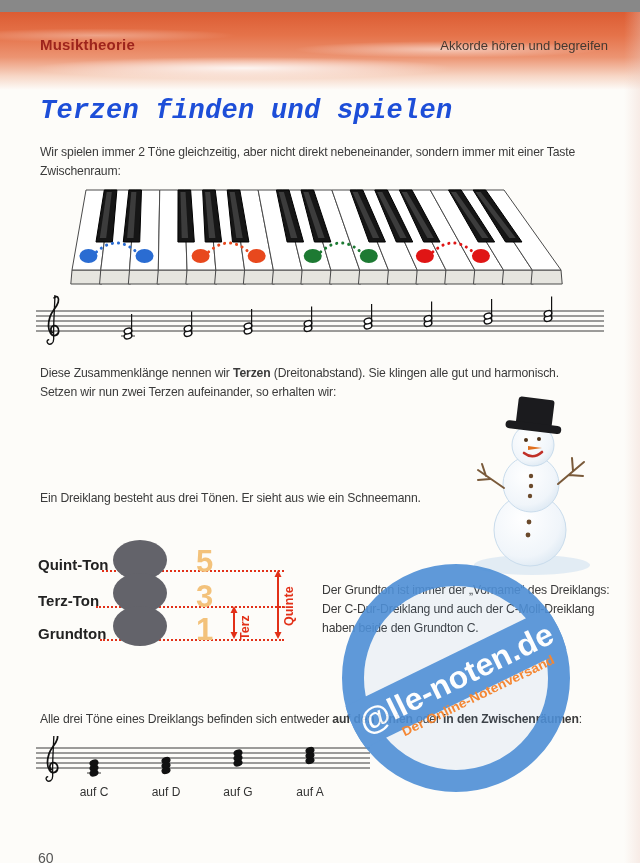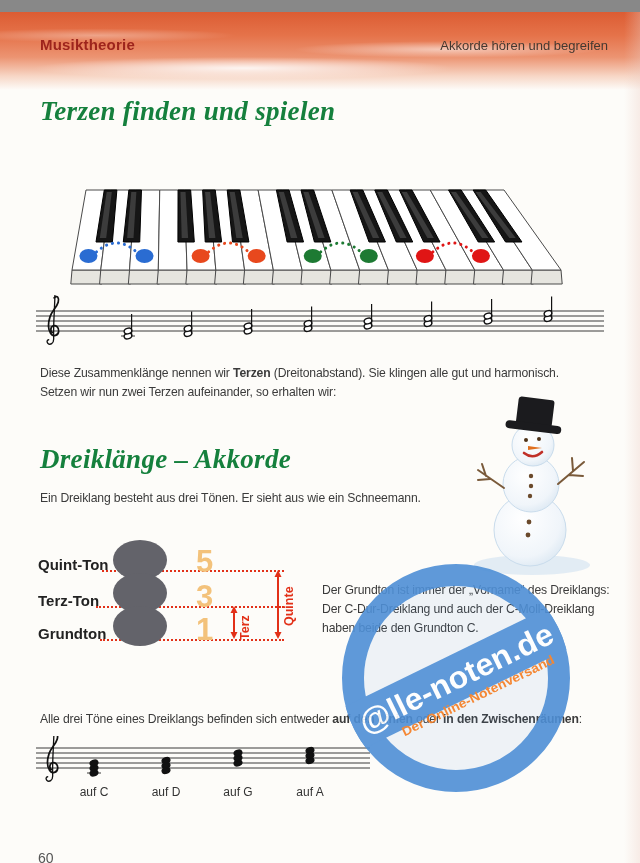--- a/index.html
+++ b/index.html
@@ -19,22 +19,22 @@
     background:
       radial-gradient(300px 16px at 38% 72%, rgba(255,255,255,.85), rgba(255,255,255,0) 70%),
       radial-gradient(220px 12px at 70% 48%, rgba(255,255,255,.55), rgba(255,255,255,0) 70%),
       radial-gradient(200px 10px at 15% 30%, rgba(255,255,255,.35), rgba(255,255,255,0) 70%),
       linear-gradient(180deg,#dc5c33 0%,#e5734a 30%,#ec9472 58%,#f7d6c5 82%,#fdfcf9 100%);
   }
   .hdr-left{position:absolute; left:40px; top:24px; font-size:15px; font-weight:bold; color:#9e241c; letter-spacing:.2px;}
   .hdr-right{position:absolute; right:32px; top:26px; font-size:13px; color:#443830;}
   
   .red-title{
-    position:absolute; left:40px; color:#15803d;
-    font-family:Liberation Serif, serif; font-style:italic; font-weight:bold;
+    position:absolute; left:40px; color:#1d4ed8;
+    font-family:Liberation Mono, monospace; font-style:italic; font-weight:bold;
     font-size:27px; letter-spacing:.3px;
   }
   .body-txt{position:absolute; font-size:12.2px; letter-spacing:-.15px; line-height:1.55; color:#3b3b3b;}
   b{font-weight:bold;}
   
   .diagram{position:absolute; left:38px; top:524px; width:300px; height:126px;}
   .diagram .dotline{position:absolute; height:0; border-top:2px dotted var(--accent); z-index:1;}
   .diagram .ball{position:absolute; width:54px; height:40px; border-radius:50%; background:#63636a; z-index:2;}
   .diagram .dlabel{position:absolute; left:0; font-size:15px; font-weight:bold; color:#222; z-index:3; background:transparent;}
   .diagram .num{position:absolute; font-size:31px; font-weight:bold; z-index:3; font-family:"Liberation Sans",sans-serif;}
@@ -53,20 +53,21 @@
 <body>
 
 <div class="page">
 
   <div class="header">
     <div class="hdr-left">Musiktheorie</div>
     <div class="hdr-right">Akkorde hören und begreifen</div>
   </div>
 
   <div class="red-title" style="top:84px;">Terzen finden und spielen</div>
+  <div class="body-txt" style="left:40px; top:131px; width:595px;">Wir spielen immer 2 Töne gleichzeitig, aber nicht direkt nebeneinander, sondern immer mit einer Taste Zwischenraum:</div>
 
   <svg id="kb" class="kbsvg" style="position:absolute; left:70px; top:170px;" width="502" height="108" viewBox="-2 0 502 108">
       <polygon points="0,88 28.764705882352942,88 29.96470588235294,102 -1.2,102" fill="#e6e5df" stroke="#4a4a4a" stroke-width="1"></polygon>
       <polygon points="28.764705882352942,88 57.529411764705884,88 58.72941176470589,102 27.564705882352943,102" fill="#e6e5df" stroke="#4a4a4a" stroke-width="1"></polygon>
       <polygon points="57.529411764705884,88 86.29411764705883,88 87.49411764705883,102 56.32941176470588,102" fill="#e6e5df" stroke="#4a4a4a" stroke-width="1"></polygon>
       <polygon points="86.29411764705883,88 115.05882352941177,88 116.25882352941177,102 85.09411764705882,102" fill="#e6e5df" stroke="#4a4a4a" stroke-width="1"></polygon>
       <polygon points="115.05882352941177,88 143.8235294117647,88 145.02352941176468,102 113.85882352941177,102" fill="#e6e5df" stroke="#4a4a4a" stroke-width="1"></polygon>
       <polygon points="143.8235294117647,88 172.58823529411765,88 173.78823529411764,102 142.6235294117647,102" fill="#e6e5df" stroke="#4a4a4a" stroke-width="1"></polygon>
       <polygon points="172.58823529411765,88 201.3529411764706,88 202.5529411764706,102 171.38823529411766,102" fill="#e6e5df" stroke="#4a4a4a" stroke-width="1"></polygon>
       <polygon points="201.3529411764706,88 230.11764705882354,88 231.31764705882352,102 200.15294117647062,102" fill="#e6e5df" stroke="#4a4a4a" stroke-width="1"></polygon>
@@ -185,21 +186,20 @@
         <ellipse cx="512" cy="18.5" rx="3.9" ry="2.8" transform="rotate(-18 512 18.5)" fill="#fff" stroke="#111" stroke-width="1.4"></ellipse>
         <line x1="515.6" y1="23.5" x2="515.6" y2="1.5" stroke="#111" stroke-width="1.2"></line>
       </g>
     </svg>
 
   <div class="body-txt" style="left:40px; top:352px; width:595px;">
     <span>Diese Zusammenklänge nennen wir </span><b>Terzen</b><span> (Dreitonabstand). Sie klingen alle gut und harmonisch.</span>
     <div>Setzen wir nun zwei Terzen aufeinander, so erhalten wir:</div>
   </div>
 
-  <div class="red-title" style="top:432px;">Dreiklänge – Akkorde</div>
   <div class="body-txt" style="left:40px; top:477px; width:430px;">Ein Dreiklang besteht aus drei Tönen. Er sieht aus wie ein Schneemann.</div>
 
   <svg class="snowman" style="position:absolute; left:470px; top:380px;" width="126" height="186" viewBox="0 0 126 186">
     <defs>
       <radialGradient id="snow" cx="40%" cy="35%" r="75%">
         <stop offset="0%" stop-color="#ffffff"></stop>
         <stop offset="70%" stop-color="#f0f5fa"></stop>
         <stop offset="100%" stop-color="#d7e5f1"></stop>
       </radialGradient>
     </defs>

